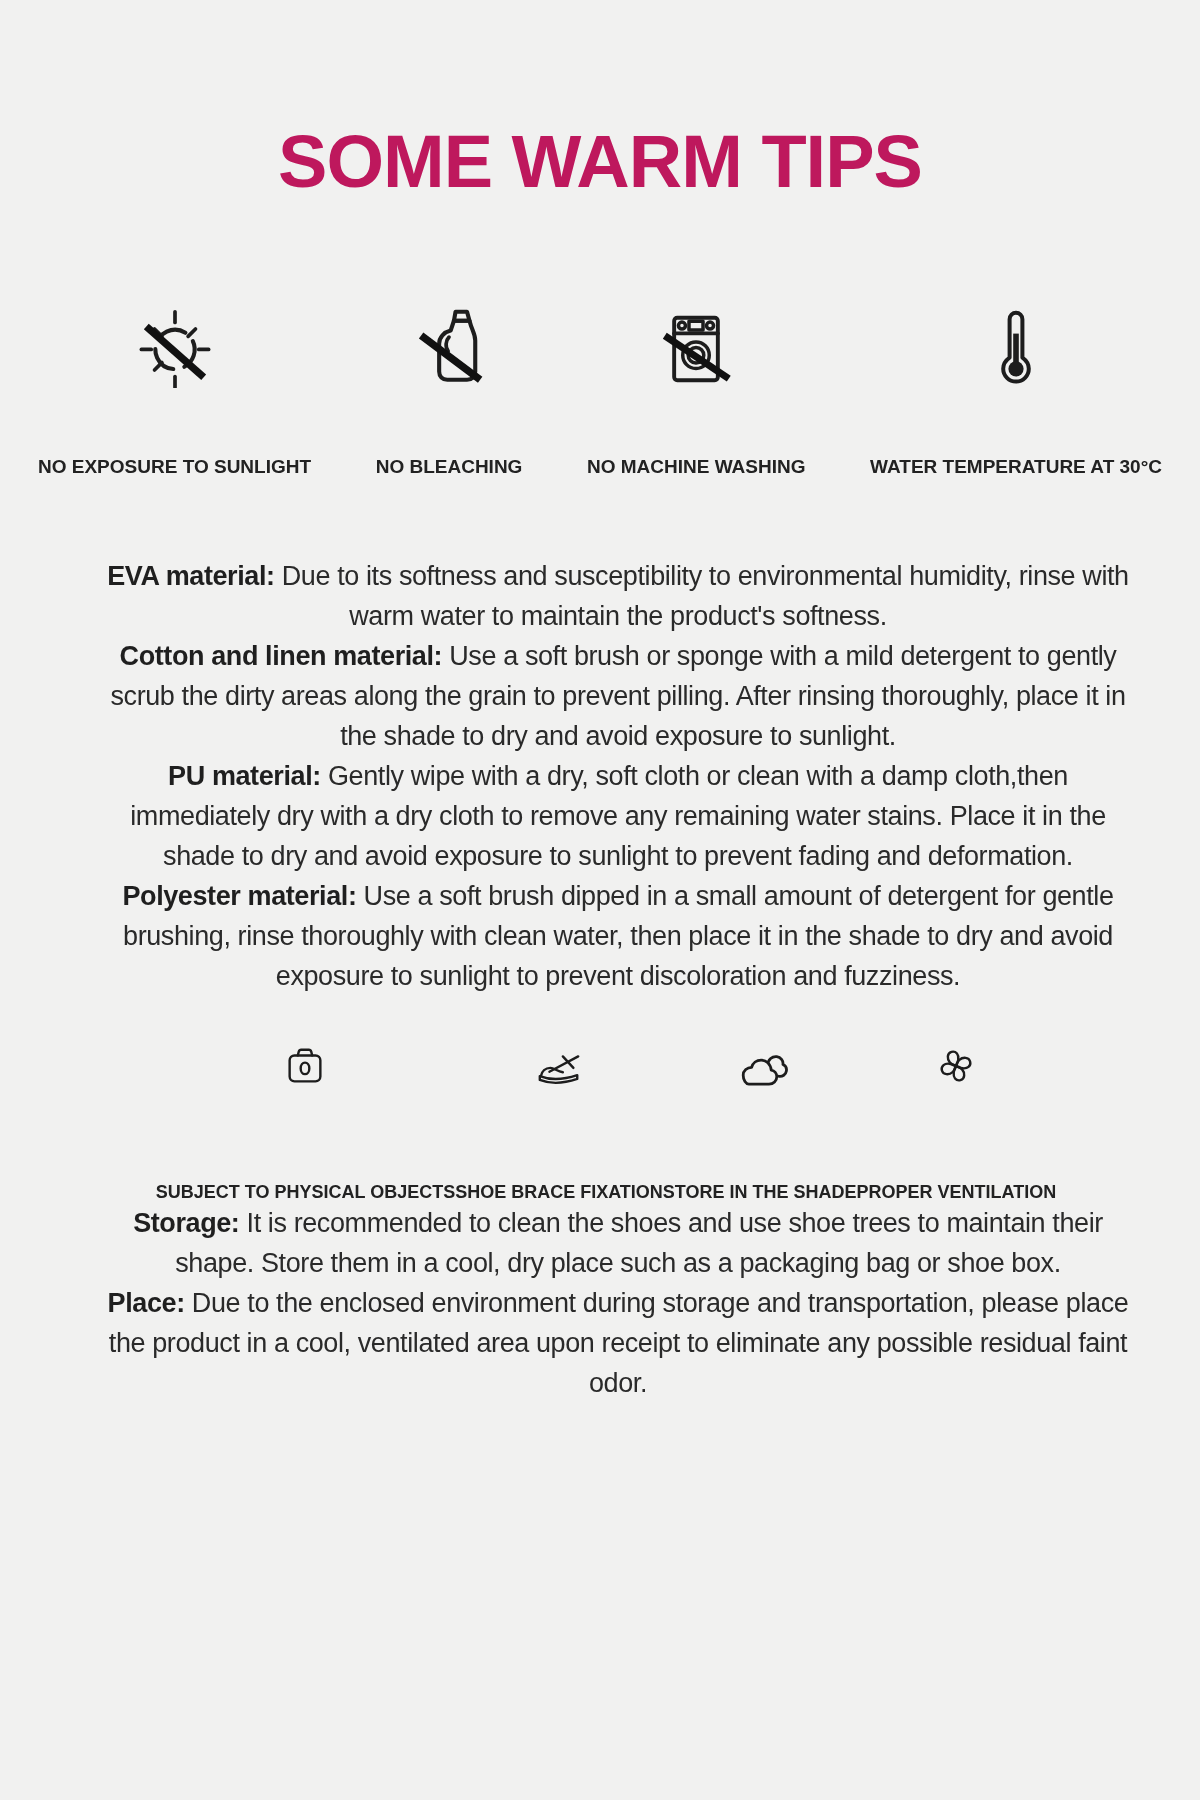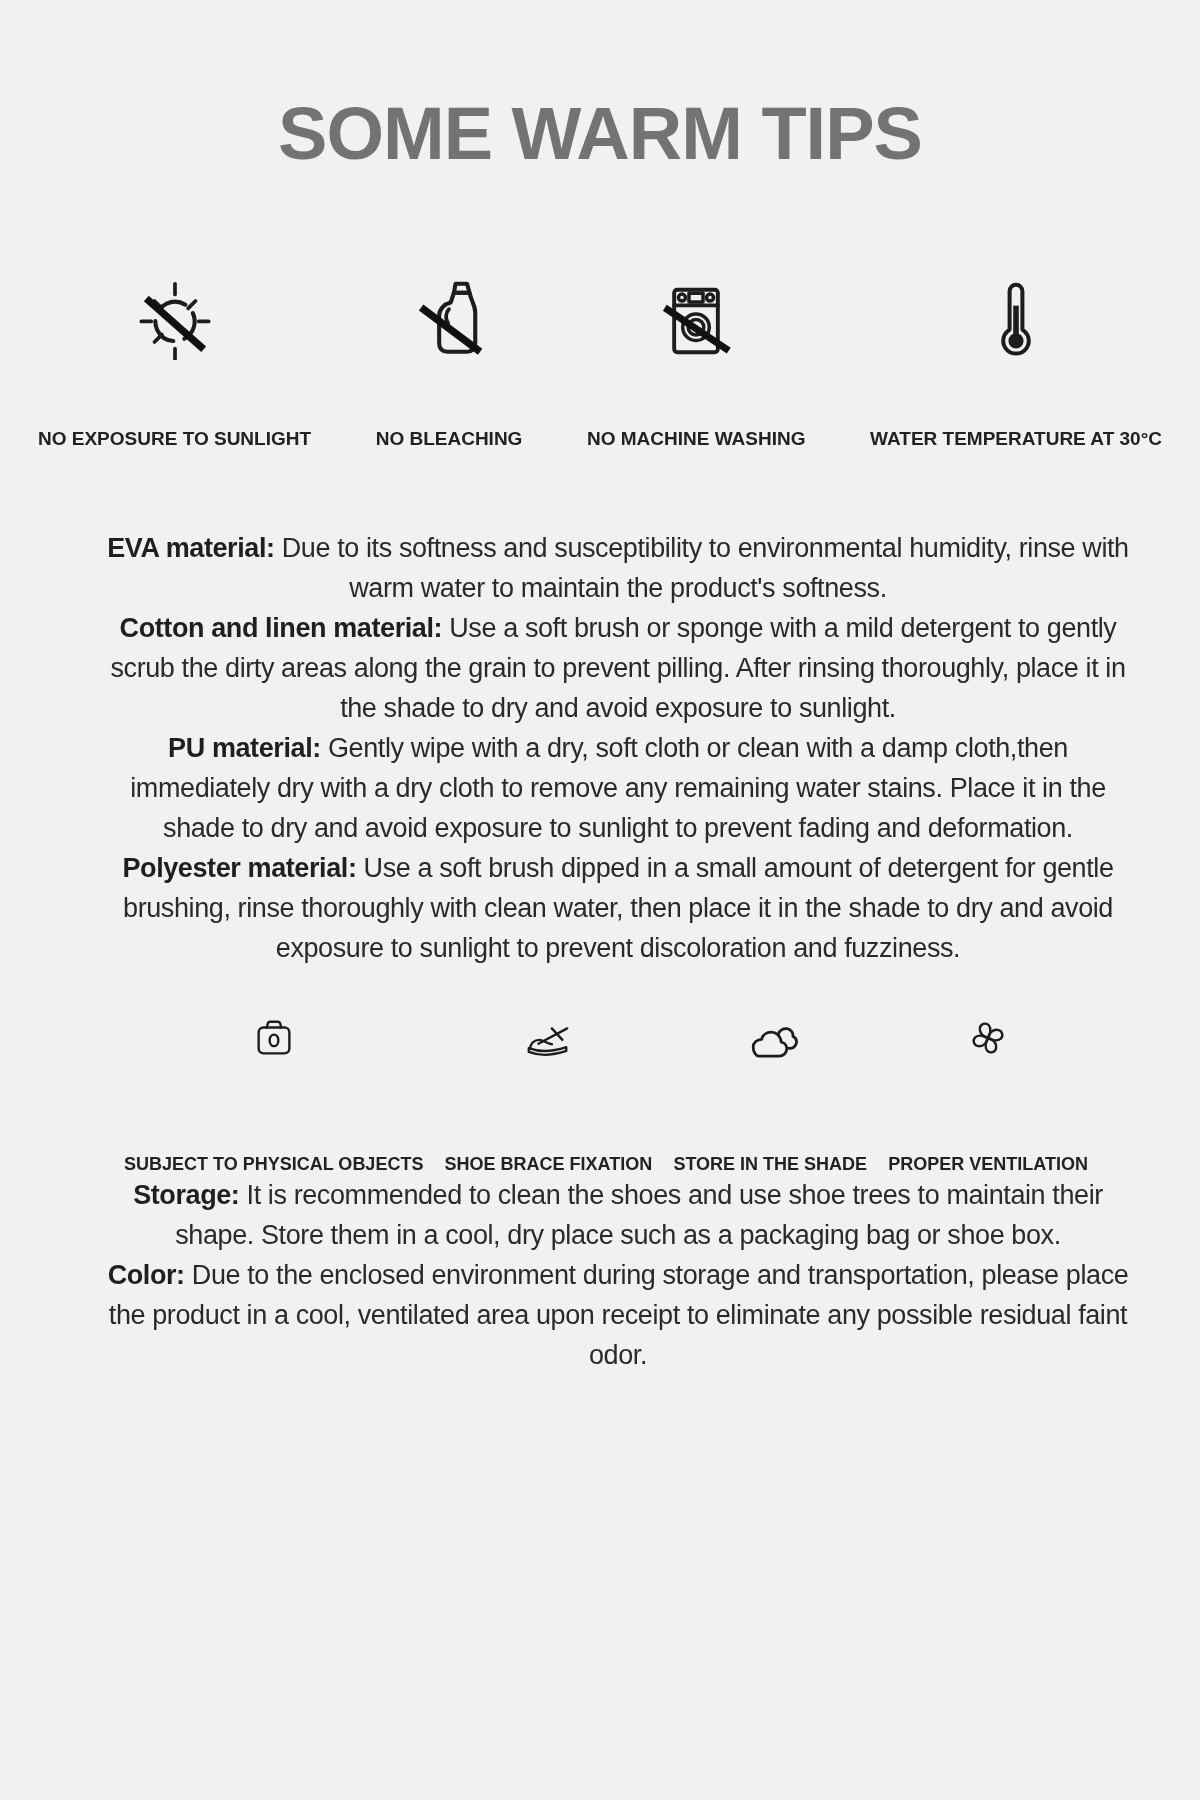--- a/index.html
+++ b/index.html
@@ -4,32 +4,32 @@
 <style>
   html,body{margin:0;padding:0;}
   body{
     width:1200px;height:1800px;
     background:#f1f1f0;
     color:#282828;
     font-family:"Liberation Sans", sans-serif;
     overflow:hidden;
   }
   .title{
-    margin:92px 0 0 0;
+    margin:120px 0 0 0;
     text-align:center;
     font-size:74px;
     font-weight:bold;
     letter-spacing:-1px;
-    color:#737373;
+    color:#be185d;
     line-height:84px;
   }
   
   .icon-row{display:flex;justify-content:space-between;}
   .icon-row-1{margin-top:100px;padding:0 38px;}
-  .icon-row-2{margin-top:44px;padding:0 112px 0 124px;}
+  .icon-row-2{margin-top:44px;padding:0 112px 0 124px;justify-content:center;}
   .icon-col{display:flex;flex-direction:column;align-items:center;gap:42px;}
   .icon-box{display:flex;align-items:flex-end;justify-content:center;}
   .icon-row-1 .icon-box{height:84px;}
   .icon-row-2 .icon-box{height:50px;}
   .icon-label{
     white-space:nowrap;
     font-weight:bold;
     color:#222;
   }
   .icon-row-1 .icon-label{margin-top:26px;font-size:19px;}
@@ -178,14 +178,14 @@
         <circle class="fillk" cx="50" cy="50" r="4"></circle>
       </svg>
     </span>
     <span class="icon-label">PROPER VENTILATION</span>
   </div>
 
 </div>
 
 <div class="paras">
   <p class="care gap38"><b>Storage:</b><span> It is recommended to clean the shoes and use shoe trees to maintain their shape. Store them in a cool, dry place such as a packaging bag or shoe box.</span></p>
-  <p class="care gap38"><b>Color:</b><span> Due to the enclosed environment during storage and transportation, please place the product in a cool, ventilated area upon receipt to eliminate any possible residual faint odor.</span></p>
+  <p class="care gap38"><b>Place:</b><span> Due to the enclosed environment during storage and transportation, please place the product in a cool, ventilated area upon receipt to eliminate any possible residual faint odor.</span></p>
 </div>
 
 </body></html>

